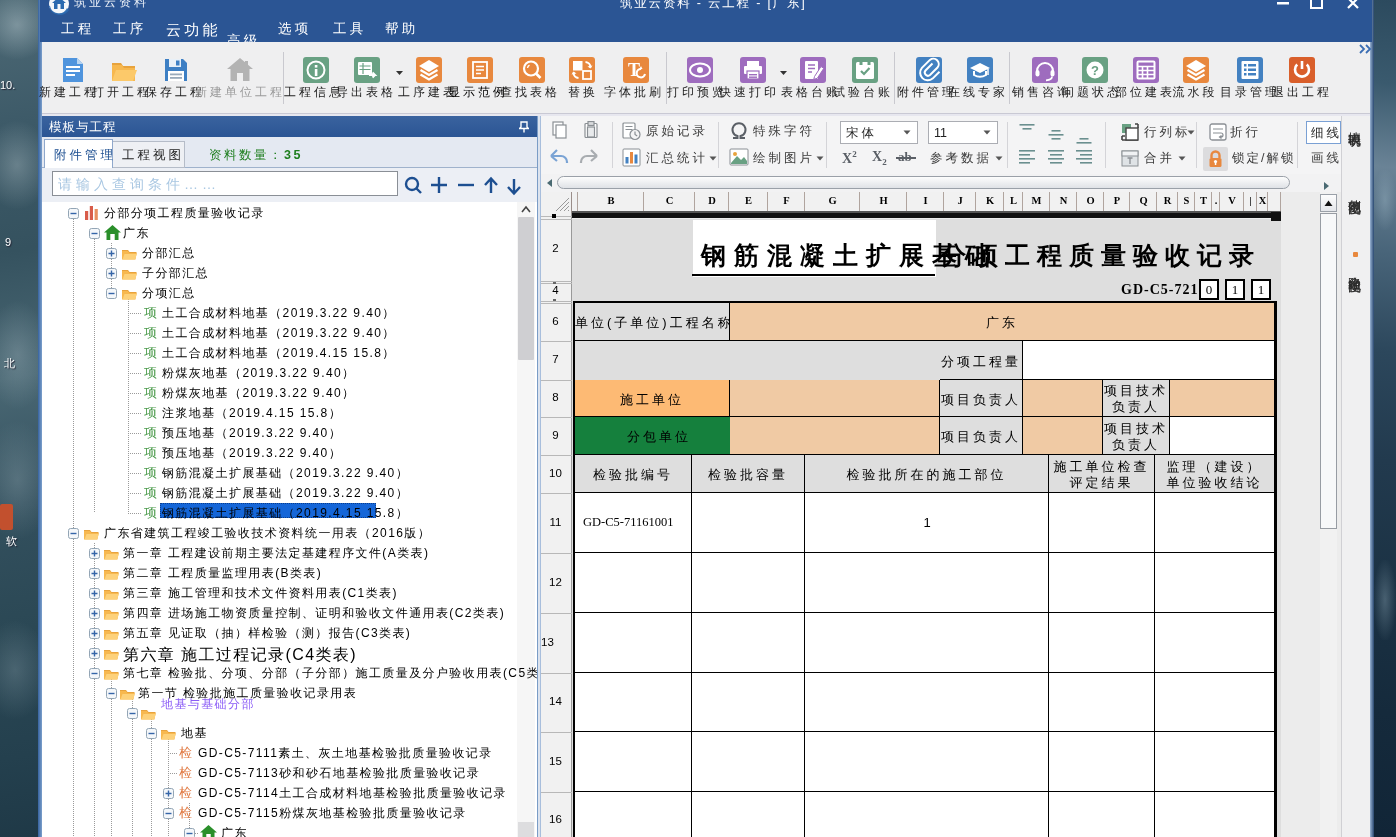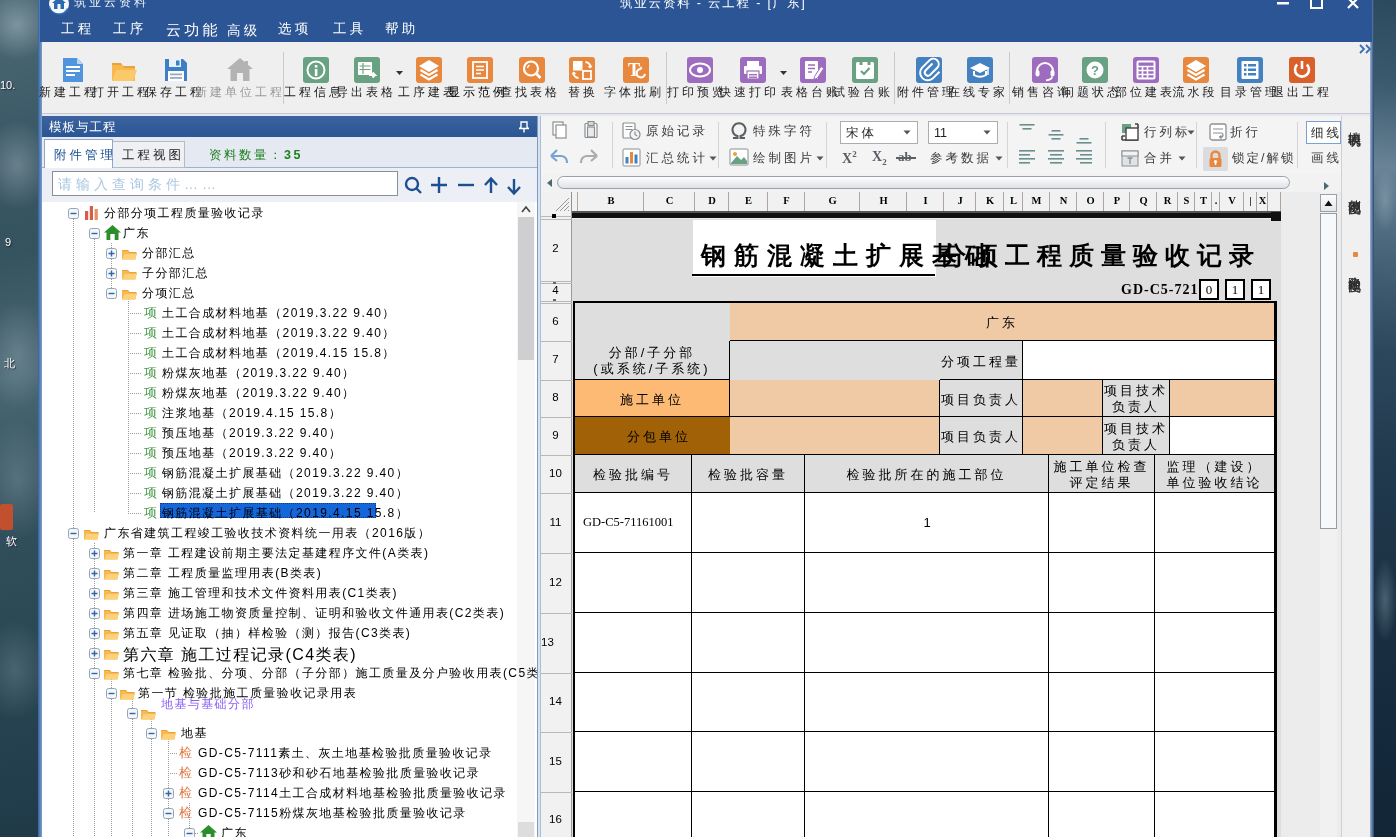--- a/index.html
+++ b/index.html
@@ -37,21 +37,21 @@
 <div class="t" style="left:74px;top:-4px;width:90px;height:14px;color:#e8eef6;font-size:12px;letter-spacing:3px">筑业云资料</div>
 <div class="t" style="left:620px;top:-3px;width:200px;height:14px;color:#fff;font-size:12.5px;letter-spacing:1.8px">筑业云资料 - 云工程 - [广东]</div>
 <svg style="left:1276px;top:0" width="90" height="14" viewBox="0 0 90 14">
 <rect x="1" y="2" width="12" height="2.5" fill="#fff"></rect>
 <rect x="35" y="-3" width="11" height="11" fill="none" stroke="#fff" stroke-width="2"></rect>
 <path d="M72 -2 L82 8 M82 -2 L72 8" stroke="#fff" stroke-width="2.2"></path>
 </svg>
 <div class="t" style="left:61px;top:22px;height:14px;color:#fff;font-size:13.5px;letter-spacing:3.2px">工程</div>
 <div class="t" style="left:113px;top:22px;height:14px;color:#fff;font-size:13.5px;letter-spacing:3.2px">工序</div>
 <div class="t" style="left:166px;top:22px;height:14px;color:#fff;font-size:15px;letter-spacing:3.2px">云功能</div>
-<div class="t" style="left:227px;top:24px;height:14px;color:#fff;font-size:13.5px;letter-spacing:3.2px">高级</div>
+<div class="t" style="left:227px;top:34px;height:14px;color:#fff;font-size:13.5px;letter-spacing:3.2px">高级</div>
 <div class="t" style="left:278px;top:22px;height:14px;color:#fff;font-size:13.5px;letter-spacing:3.2px">选项</div>
 <div class="t" style="left:333px;top:22px;height:14px;color:#fff;font-size:13.5px;letter-spacing:3.2px">工具</div>
 <div class="t" style="left:385px;top:22px;height:14px;color:#fff;font-size:13.5px;letter-spacing:3.2px">帮助</div>
 <div style="left:42px;top:42px;width:1328px;height:71px;background:#efeff0"></div>
 <div style="left:42px;top:113px;width:1328px;height:3px;background:#e7e7ef;border-top:1px solid #c9c9d4"></div>
 <svg style="left:1358px;top:43px" width="16" height="12" viewBox="0 0 16 12">
       <path d="M2 2 L6 6 L2 10 M8 2 L12 6 L8 10" stroke="#3a6db3" stroke-width="1.8" fill="none"></path>
     </svg>
 <svg style="left:60px;top:57px" width="26" height="26" viewBox="0 0 26 26">
       <path d="M3 1 h14 l6 6 v18 h-20 z" fill="#4f94dd"></path>
@@ -734,31 +734,31 @@
 <div class="t" style="left:701px;top:243px;width:235px;height:26px;color:#000;font-size:25px;font-weight:bold;letter-spacing:8px">钢筋混凝土扩展基础</div>
 <div class="t" style="left:941px;top:243px;width:260px;height:26px;color:#000;font-size:25px;font-weight:bold;letter-spacing:7px">分项工程质量验收记录</div>
 <div class="t" style="left:1121px;top:283px;width:80px;height:13px;color:#000;font-size:14px;font-weight:bold;font-family:Liberation Serif;letter-spacing:1px">GD-C5-721</div>
 <div style="left:1199px;top:279px;width:20px;height:21px;background:#fff;border:2px solid #000"></div>
 <div class="t" style="left:1199px;top:283px;width:20px;height:13px;text-align:center;color:#000;font-size:13px;font-family:Liberation Serif">0</div>
 <div style="left:1225px;top:279px;width:20px;height:21px;background:#fff;border:2px solid #000"></div>
 <div class="t" style="left:1225px;top:283px;width:20px;height:13px;text-align:center;color:#000;font-size:13px;font-family:Liberation Serif">1</div>
 <div style="left:1251px;top:279px;width:20px;height:21px;background:#fff;border:2px solid #000"></div>
 <div class="t" style="left:1251px;top:283px;width:20px;height:13px;text-align:center;color:#000;font-size:13px;font-family:Liberation Serif">1</div>
 <div style="left:573px;top:301px;width:704px;height:536px;border:2px solid #000;background:transparent"></div>
+<div class="t" style="left:575px;top:303px;width:155px;height:38px;background:#dedede;border-right:1px solid #000;border-bottom:1px solid #000;text-align:center;padding-top:12px;font-size:13px;color:#000;line-height:15px;letter-spacing:3px">单位(子单位)工程名称</div>
 <div class="t" style="left:730px;top:303px;width:545px;height:38px;background:#f0caa4;border-right:1px solid #000;border-bottom:1px solid #000;text-align:center;padding-top:12px;font-size:13px;color:#000;line-height:15px;letter-spacing:3px">广东</div>
-<div style="left:575px;top:341px;width:155px;height:39px;background:#dedede;border-right:1px solid #000;border-bottom:1px solid #000;text-align:center;padding-top:4px;font-size:13px;color:#000;line-height:16px;letter-spacing:3px">分部/子分部<br>(或系统/子系统)</div>
 <div class="t" style="left:940px;top:341px;width:83px;height:39px;background:#dedede;border-right:1px solid #000;border-bottom:1px solid #000;text-align:center;padding-top:13px;font-size:13px;color:#000;line-height:15px;letter-spacing:3px">分项工程量</div>
 <div style="left:1023px;top:341px;width:252px;height:39px;background:#fff;border-right:1px solid #000;border-bottom:1px solid #000"></div>
 <div class="t" style="left:575px;top:380px;width:155px;height:37px;background:#fdba74;border-right:1px solid #000;border-bottom:1px solid #000;text-align:center;padding-top:12px;font-size:13px;color:#000;line-height:15px;letter-spacing:3px">施工单位</div>
 <div style="left:730px;top:380px;width:210px;height:37px;background:#f0caa4;border-right:1px solid #000;border-bottom:1px solid #000"></div>
 <div class="t" style="left:940px;top:380px;width:83px;height:37px;background:#dedede;border-right:1px solid #000;border-bottom:1px solid #000;text-align:center;padding-top:12px;font-size:13px;color:#000;line-height:15px;letter-spacing:3px">项目负责人</div>
 <div style="left:1023px;top:380px;width:80px;height:37px;background:#f0caa4;border-right:1px solid #000;border-bottom:1px solid #000"></div>
 <div style="left:1103px;top:380px;width:67px;height:37px;background:#dedede;border-right:1px solid #000;border-bottom:1px solid #000;text-align:center;padding-top:3px;font-size:13px;color:#000;line-height:16px;letter-spacing:3px">项目技术<br>负责人</div>
 <div style="left:1170px;top:380px;width:105px;height:37px;background:#f0caa4;border-right:1px solid #000;border-bottom:1px solid #000"></div>
-<div class="t" style="left:575px;top:417px;width:169px;height:38px;background:#a16207;border-right:1px solid #000;border-bottom:1px solid #000;text-align:center;padding-top:12px;font-size:13px;color:#000;line-height:15px;letter-spacing:3px">分包单位</div>
+<div class="t" style="left:575px;top:417px;width:169px;height:38px;background:#15803d;border-right:1px solid #000;border-bottom:1px solid #000;text-align:center;padding-top:12px;font-size:13px;color:#000;line-height:15px;letter-spacing:3px">分包单位</div>
 <div style="left:730px;top:417px;width:210px;height:38px;background:#f0caa4;border-right:1px solid #000;border-bottom:1px solid #000"></div>
 <div class="t" style="left:940px;top:417px;width:83px;height:38px;background:#dedede;border-right:1px solid #000;border-bottom:1px solid #000;text-align:center;padding-top:12px;font-size:13px;color:#000;line-height:15px;letter-spacing:3px">项目负责人</div>
 <div style="left:1023px;top:417px;width:80px;height:38px;background:#f0caa4;border-right:1px solid #000;border-bottom:1px solid #000"></div>
 <div style="left:1103px;top:417px;width:67px;height:38px;background:#dedede;border-right:1px solid #000;border-bottom:1px solid #000;text-align:center;padding-top:4px;font-size:13px;color:#000;line-height:16px;letter-spacing:3px">项目技术<br>负责人</div>
 <div style="left:1170px;top:417px;width:105px;height:38px;background:#fff;border-right:1px solid #000;border-bottom:1px solid #000"></div>
 <div class="t" style="left:575px;top:455px;width:117px;height:38px;background:#dedede;border-right:1px solid #000;border-bottom:1px solid #000;text-align:center;padding-top:12px;font-size:13px;color:#000;line-height:15px;letter-spacing:3px">检验批编号</div>
 <div class="t" style="left:692px;top:455px;width:113px;height:38px;background:#dedede;border-right:1px solid #000;border-bottom:1px solid #000;text-align:center;padding-top:12px;font-size:13px;color:#000;line-height:15px;letter-spacing:3px">检验批容量</div>
 <div class="t" style="left:805px;top:455px;width:244px;height:38px;background:#dedede;border-right:1px solid #000;border-bottom:1px solid #000;text-align:center;padding-top:12px;font-size:13px;color:#000;line-height:15px;letter-spacing:3px">检验批所在的施工部位</div>
 <div style="left:1049px;top:455px;width:106px;height:38px;background:#dedede;border-right:1px solid #000;border-bottom:1px solid #000;text-align:center;padding-top:4px;font-size:13px;color:#000;line-height:16px;letter-spacing:3px">施工单位检查<br>评定结果</div>
 <div style="left:1155px;top:455px;width:120px;height:38px;background:#dedede;border-right:1px solid #000;border-bottom:1px solid #000;text-align:center;padding-top:4px;font-size:13px;color:#000;line-height:16px;letter-spacing:3px">监理（建设）<br>单位验收结论</div>

